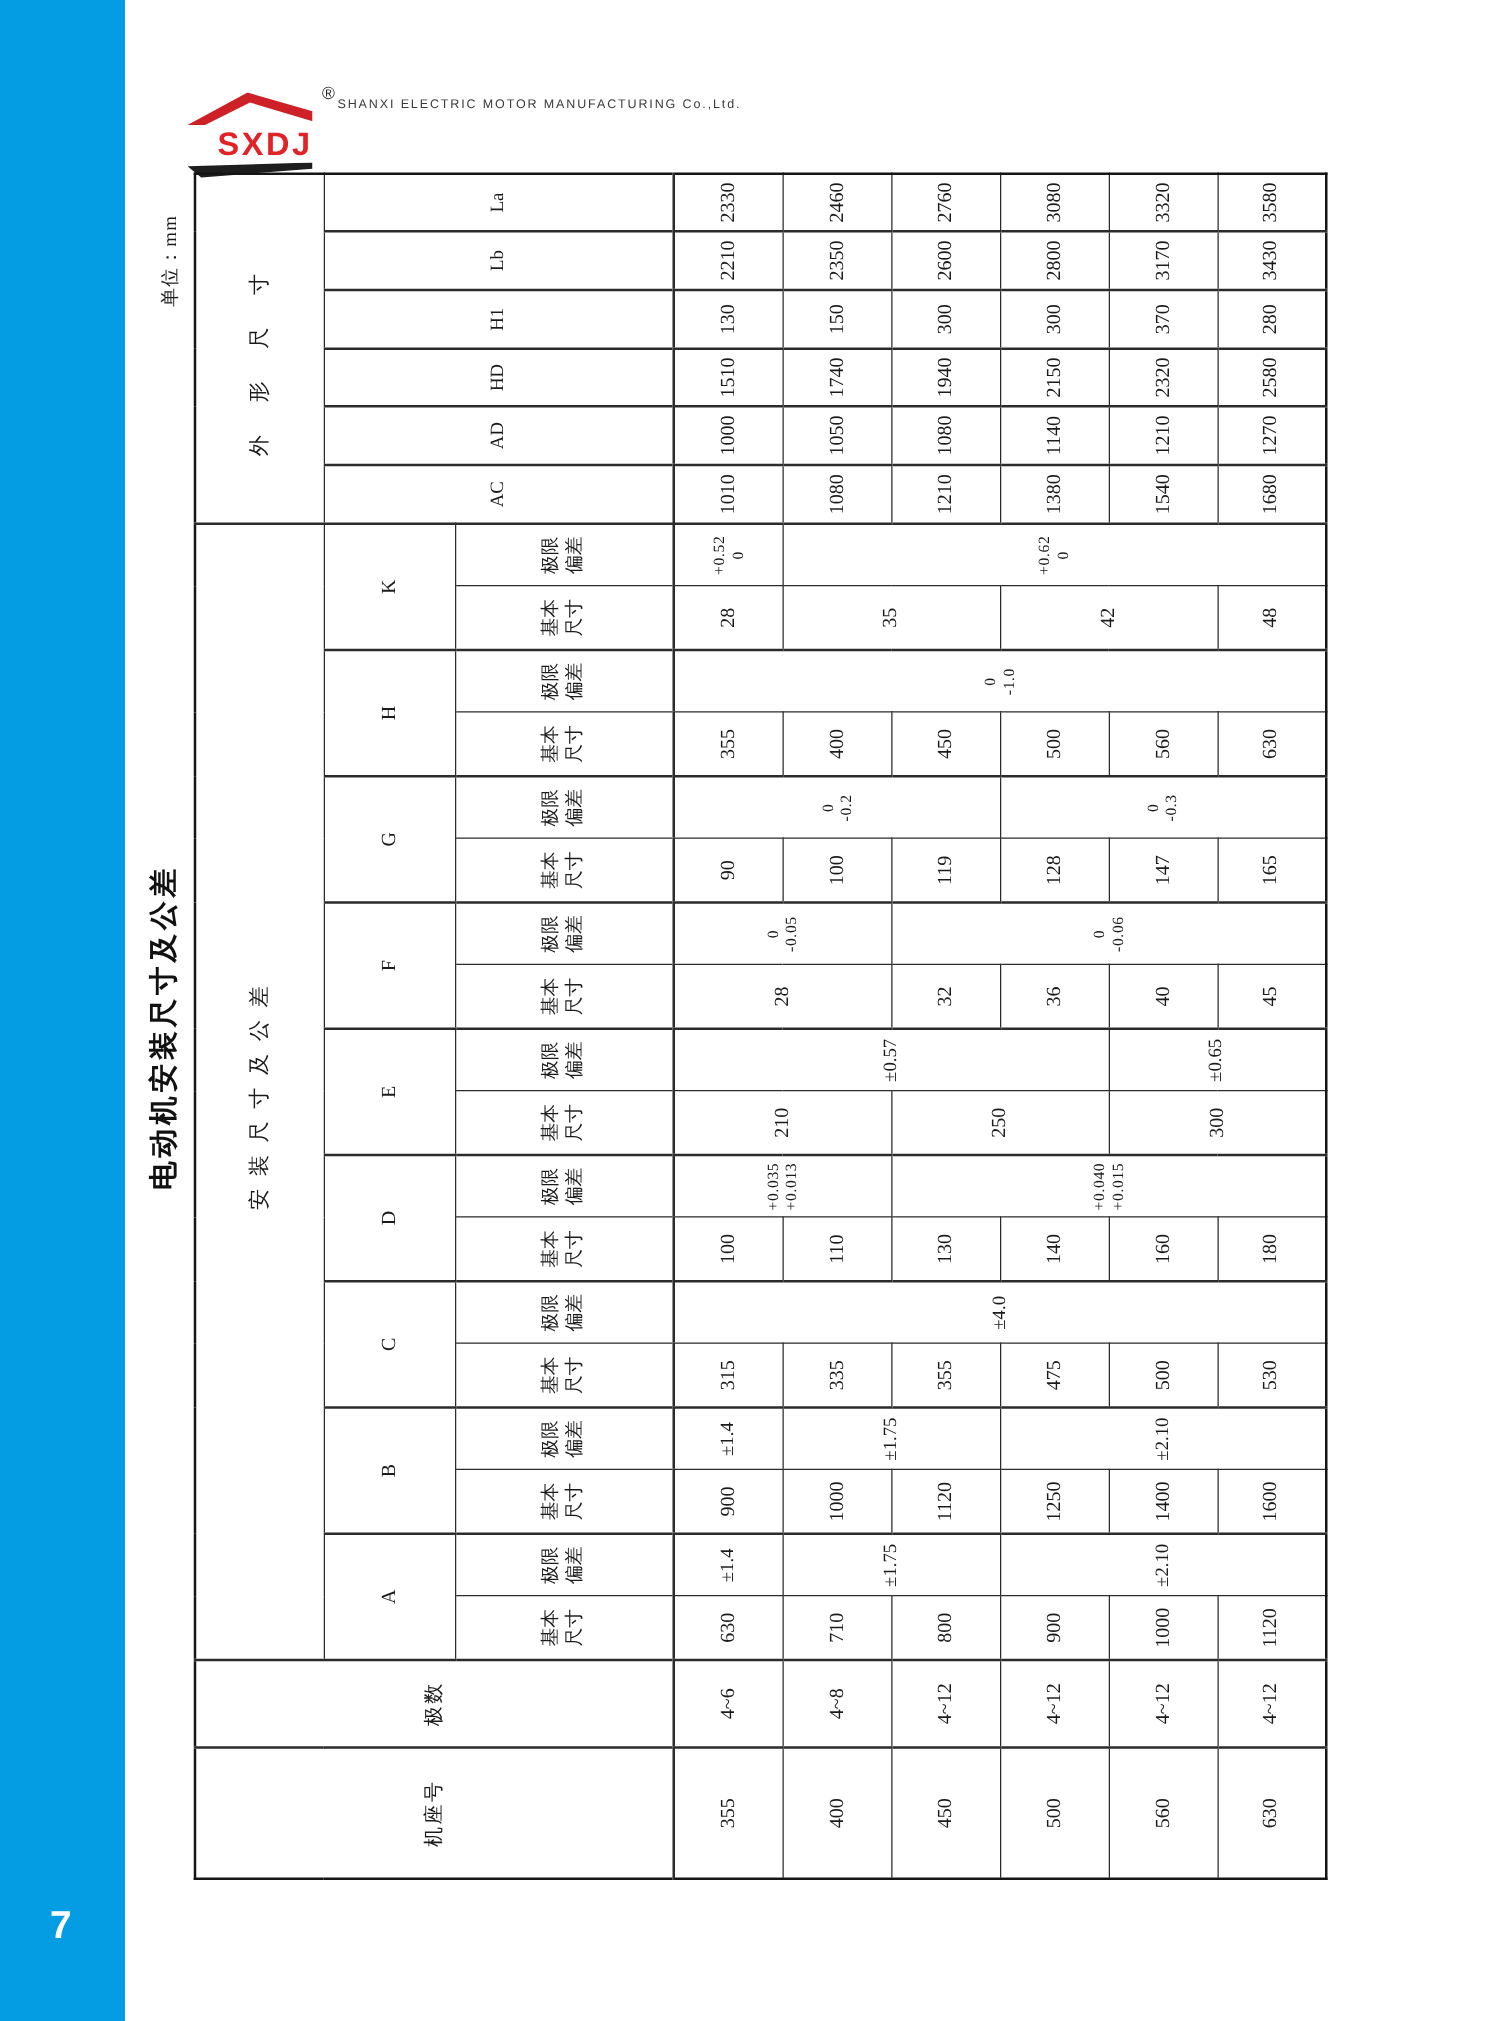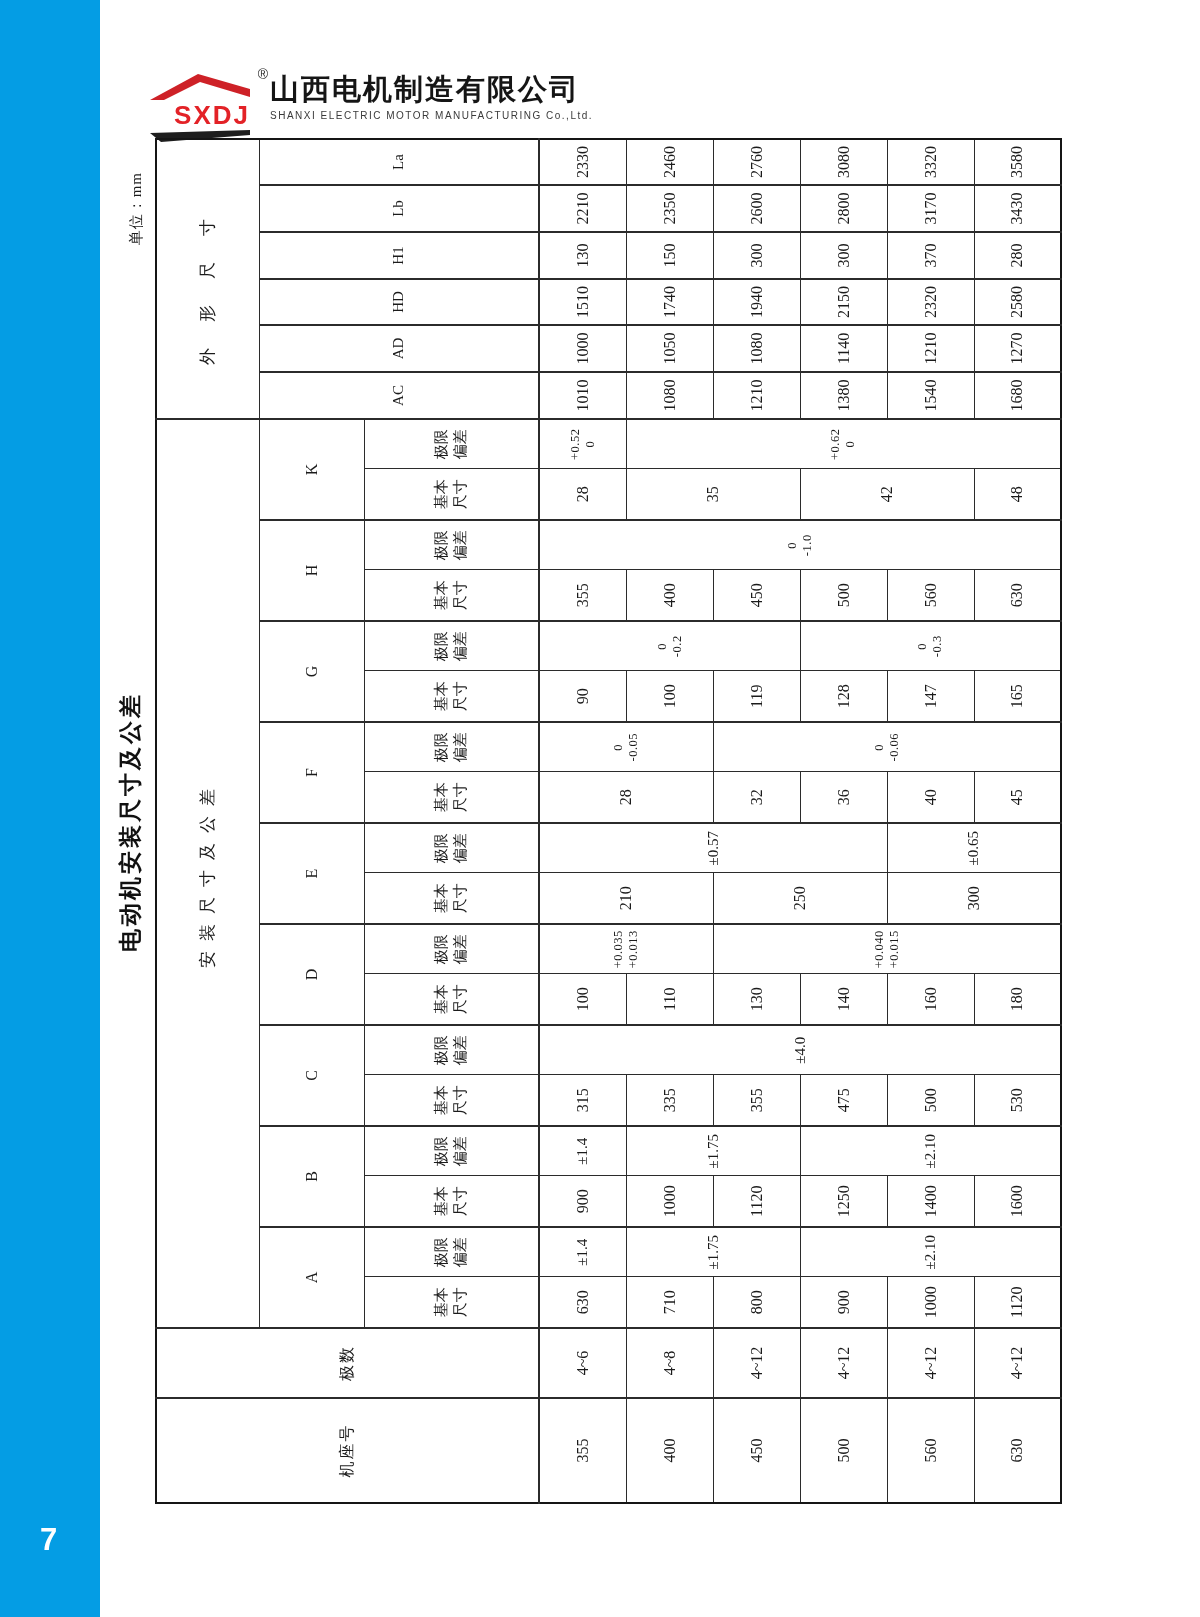--- a/index.html
+++ b/index.html
@@ -67,21 +67,20 @@
       <svg class="logo-roof" width="100" height="26" viewBox="0 0 100 26">
         <polygon points="0,26 48,0 100,15 100,23 50,8 14,26" fill="#CE2127"></polygon>
       </svg>
       <div class="logo-sxdj">SXDJ</div>
       <svg width="100" height="14" viewBox="0 0 100 14">
         <polygon points="0,3 100,0 100,5 11,12" fill="#1e1e1e"></polygon>
       </svg>
       <div class="logo-reg">®</div>
     </div>
     <div class="logo-text">
-      <div class="cn">山西电机制造有限公司</div>
       <div class="en">SHANXI ELECTRIC MOTOR MANUFACTURING Co.,Ltd.</div>
     </div>
   </div>
 
   <div class="rot-wrap">
     <div class="rot-inner">
       <div class="head-line">
         <div class="tbl-title">电动机安装尺寸及公差</div>
         <div class="unit">单位：mm</div>
       </div>

